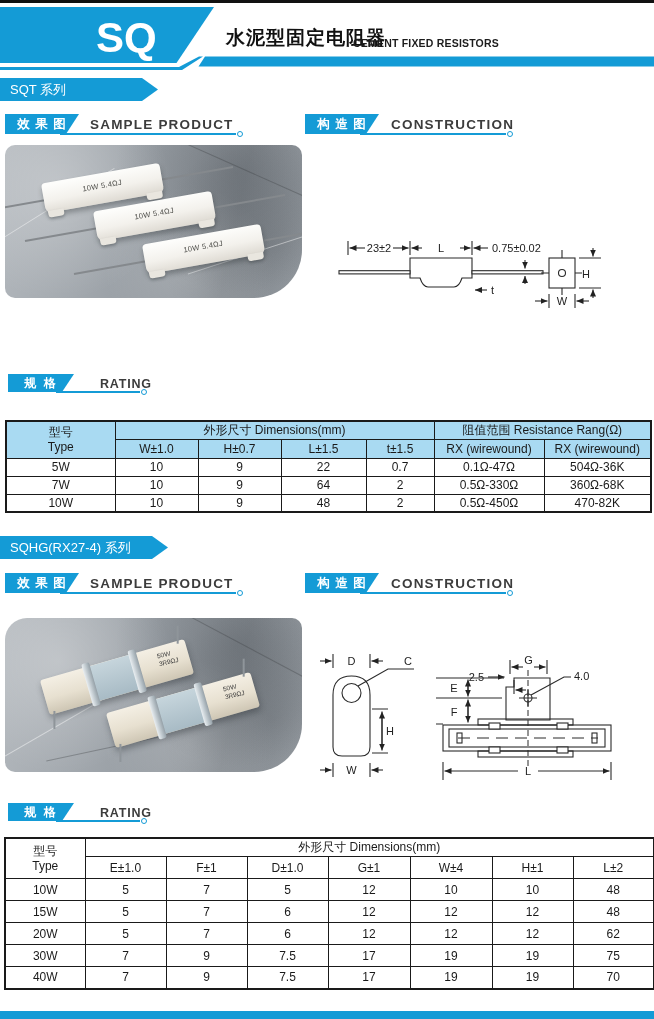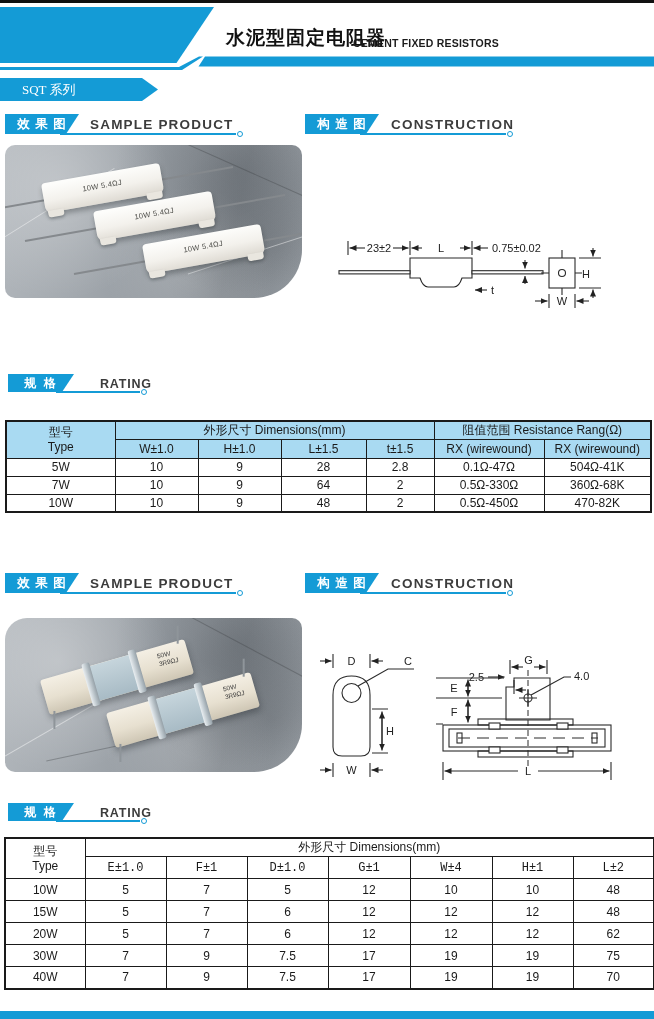--- a/index.html
+++ b/index.html
@@ -8,22 +8,22 @@
 
   
   .top-rule{position:absolute;left:0;top:0;width:654px;height:2.5px;background:#111;}
   .hdr-deco{position:absolute;left:0;top:0;}
   .logo-sq{position:absolute;left:96px;top:14px;font-size:42px;font-weight:700;color:#fff;letter-spacing:0;}
   .title-cn{position:absolute;left:226px;top:25px;font-size:19px;font-weight:700;color:#111;letter-spacing:1px;}
   .title-en{position:absolute;left:353px;top:37px;font-size:10.5px;font-weight:700;color:#1c1c1c;letter-spacing:.2px;}
 
   
   .series-banner{position:absolute;left:0;width:158px;height:23px;background:#149BD6;color:#fff;
-    font-size:13px;line-height:23px;padding-left:22px;box-sizing:border-box;
-    clip-path:polygon(0 0,142px 0,158px 11.5px,142px 23px,0 23px);font-family:Liberation Serif, serif;}
+    font-size:13px;line-height:23px;padding-left:10px;box-sizing:border-box;
+    clip-path:polygon(0 0,142px 0,158px 11.5px,142px 23px,0 23px);}
 
   
   .sec-badge{position:absolute;width:74px;height:20px;background:#149BD6;color:#fff;font-weight:700;
     font-size:12.5px;line-height:20px;text-align:center;letter-spacing:1px;
     clip-path:polygon(0 0,74px 0,61px 20px,0 20px);}
   .sec-label{position:absolute;font-size:13.5px;font-weight:700;color:#3c3c3c;letter-spacing:1.2px;}
   .sec-underline{position:absolute;height:1.6px;background:#149BD6;}
   .sec-dot{position:absolute;width:4px;height:4px;border:1.3px solid #149BD6;border-radius:50%;background:#fff;}
   .rate-badge{position:absolute;width:66px;height:18px;background:#149BD6;color:#fff;font-weight:700;
     font-size:12px;line-height:18px;text-align:center;letter-spacing:2px;
@@ -78,36 +78,37 @@
   .diag .fw{stroke:#2a2a2a;stroke-width:1.1;fill:#fff;}
   .diag .dash{stroke:#2a2a2a;stroke-width:1;fill:none;}
 
   
   table{border-collapse:collapse;table-layout:fixed;position:absolute;font-size:12px;color:#1a1a1a;}
   td{border:1px solid #1a1a1a;text-align:center;vertical-align:middle;padding:0;overflow:hidden;white-space:nowrap;}
   .t1{left:5px;top:420px;width:645px;border:2px solid #1a1a1a;}
   .t1 tr{height:18px;} .t1 tr.th{height:18.5px;}
   .t1 td.hb{background:#A9DAF2;}
   .t2{left:4px;top:837px;width:649px;border:2px solid #1a1a1a;}
-  .t2 tr{height:22px;} .t2 tr.th1{height:17px;} .t2 tr.th2{height:22px;font-family:Liberation Mono, monospace;}
+  .t2 tr{height:22px;} .t2 tr.th1{height:17px;} .t2 tr.th2{height:22px;}
   .type-cell div{line-height:1.25;}
 
   .bottom-bar{position:absolute;left:0;top:1011px;width:654px;height:8px;background:#149BD6;}
 </style>
 </head>
 <body>
 
 <div class="page">
 
   <div class="top-rule"></div>
   <svg class="hdr-deco" width="654" height="75">
     <polygon points="0,7 214,7 176.5,63 0,63" fill="#149BD6"></polygon>
     <polygon points="205,56.5 654,56.5 654,66.5 198.5,66.5" fill="#149BD6"></polygon>
     <polygon points="0,67 179,67 199,56.5 203,56.5 182,70 0,70" fill="#149BD6"></polygon>
   </svg>
+  <div class="logo-sq">SQ</div>
   <div class="title-cn">水泥型固定电阻器</div>
   <div class="title-en">CEMENT FIXED RESISTORS</div>
 
   <div class="series-banner" style="top:78px;">SQT 系列</div>
 
   <div class="sec-badge" style="left:5px;top:114px;">效 果 图</div>
   <div class="sec-label" style="left:90px;top:117px;">SAMPLE PRODUCT</div>
   <div class="sec-underline" style="left:60px;top:133px;width:176px;"></div>
   <div class="sec-dot" style="left:237px;top:130.5px;"></div>
 
@@ -194,34 +195,34 @@
       <tr class="th">
         <td rowspan="2" class="hb type-cell">
           <div>型号</div>
           <div>Type</div>
         </td>
         <td colspan="4" class="hb">外形尺寸 Dimensions(mm)</td>
         <td colspan="2" class="hb">阻值范围 Resistance Rang(Ω)</td>
       </tr>
       <tr class="th">
         <td class="hb">W±1.0</td>
-        <td class="hb">H±1.0</td>
+        <td class="hb">H±0.7</td>
         <td class="hb">L±1.5</td>
         <td class="hb">t±1.5</td>
         <td class="hb">RX (wirewound)</td>
         <td class="hb">RX (wirewound)</td>
       </tr>
       <tr>
         <td>5W</td>
         <td>10</td>
         <td>9</td>
-        <td>28</td>
-        <td>2.8</td>
+        <td>22</td>
+        <td>0.7</td>
         <td>0.1Ω-47Ω</td>
-        <td>504Ω-41K</td>
+        <td>504Ω-36K</td>
       </tr>
       <tr>
         <td>7W</td>
         <td>10</td>
         <td>9</td>
         <td>64</td>
         <td>2</td>
         <td>0.5Ω-330Ω</td>
         <td>360Ω-68K</td>
       </tr>
@@ -230,20 +231,21 @@
         <td>10</td>
         <td>9</td>
         <td>48</td>
         <td>2</td>
         <td>0.5Ω-450Ω</td>
         <td>470-82K</td>
       </tr>
     </tbody>
   </table>
 
+  <div class="series-banner" style="top:536px;width:168px;clip-path:polygon(0 0,152px 0,168px 11.5px,152px 23px,0 23px);">SQHG(RX27-4) 系列</div>
 
   <div class="sec-badge" style="left:5px;top:573px;">效 果 图</div>
   <div class="sec-label" style="left:90px;top:576px;">SAMPLE PRODUCT</div>
   <div class="sec-underline" style="left:60px;top:592px;width:176px;"></div>
   <div class="sec-dot" style="left:237px;top:589.5px;"></div>
 
   <div class="sec-badge" style="left:305px;top:573px;">构 造 图</div>
   <div class="sec-label" style="left:391px;top:576px;">CONSTRUCTION</div>
   <div class="sec-underline" style="left:360px;top:592px;width:146px;"></div>
   <div class="sec-dot" style="left:507px;top:589.5px;"></div>

